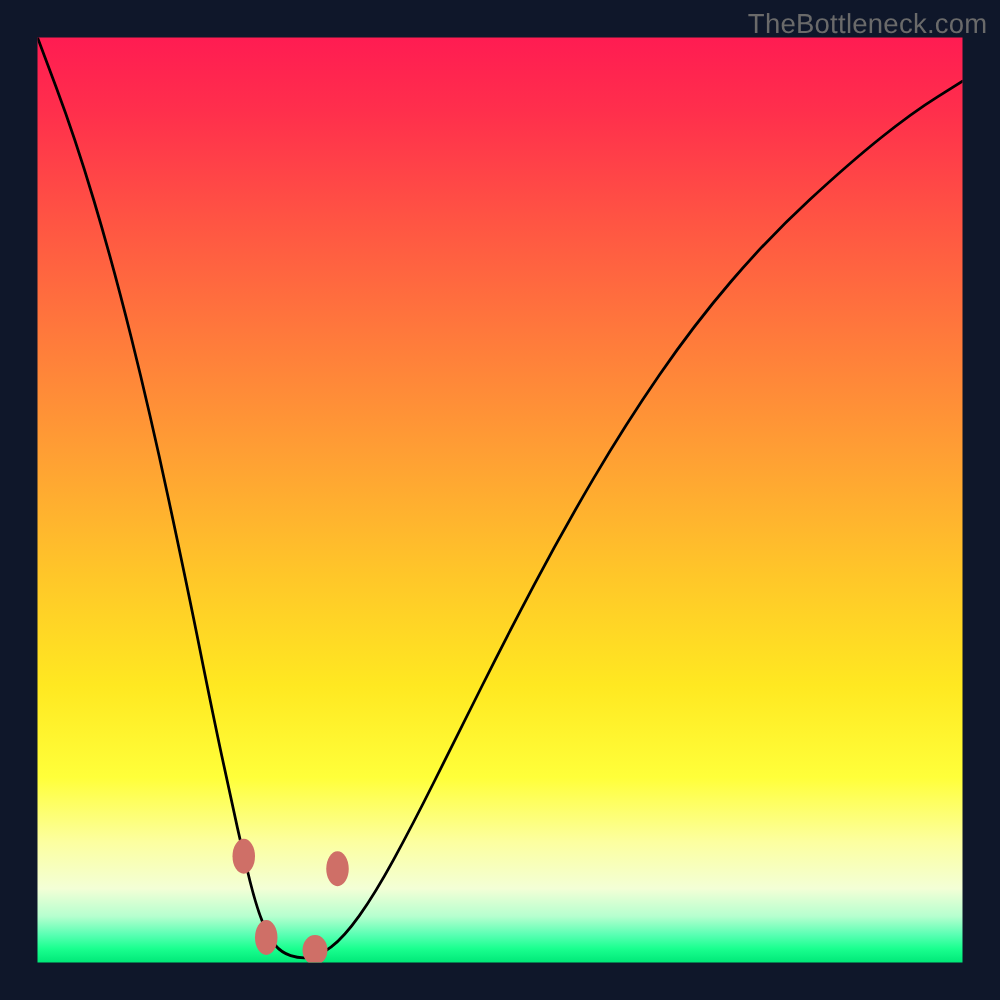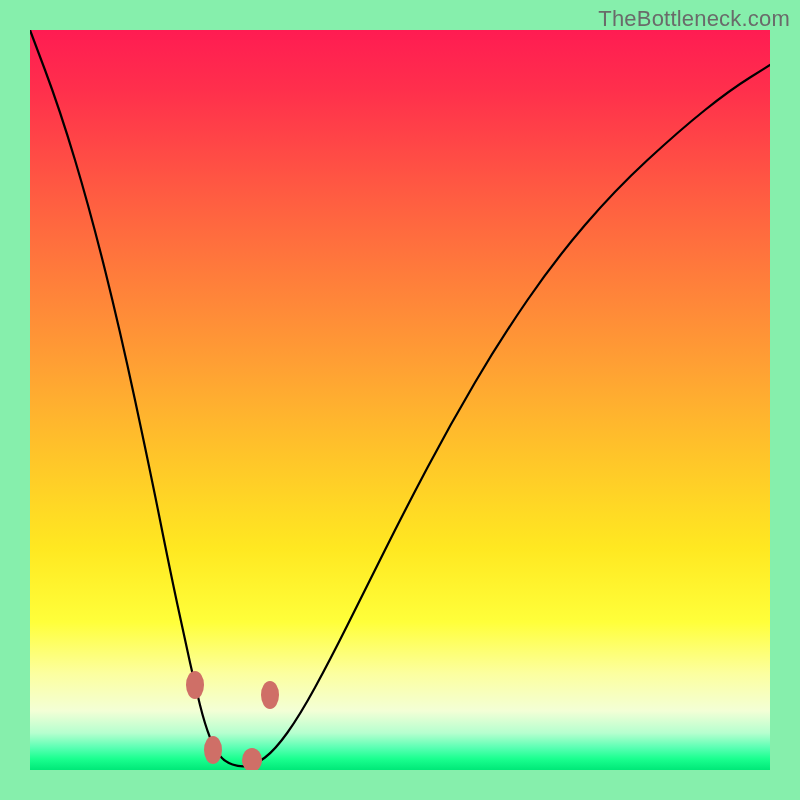--- a/index.html
+++ b/index.html
@@ -10,21 +10,21 @@
     background: #000;
     overflow: hidden;
     font-family: Arial, Helvetica, sans-serif;
   }
   .frame {
     position: absolute;
     left: 0;
     top: 0;
     width: 800px;
     height: 800px;
-    background: #86efac;
+    background: #0f172a;
   }
   .plot-area {
     position: absolute;
     left: 30px;
     top: 30px;
     width: 740px;
     height: 740px;
     
     background: linear-gradient(
       to bottom,

